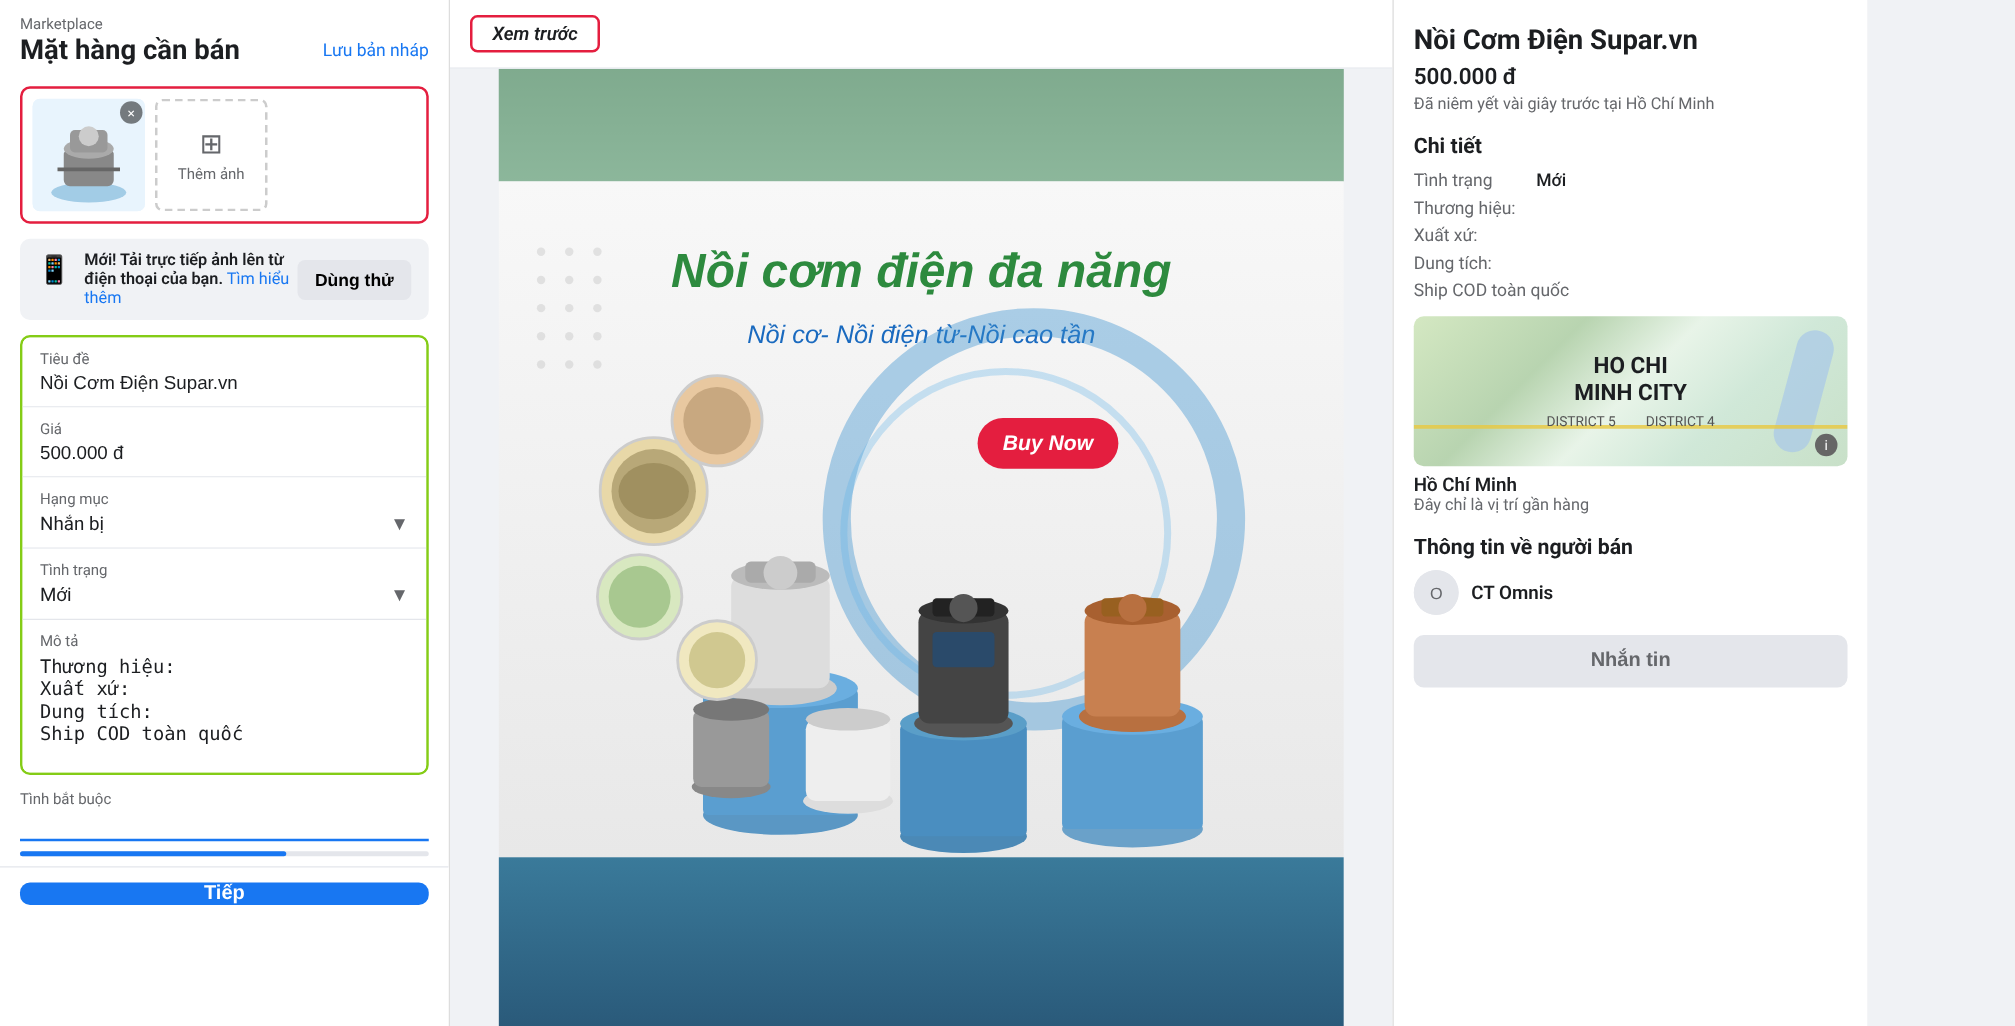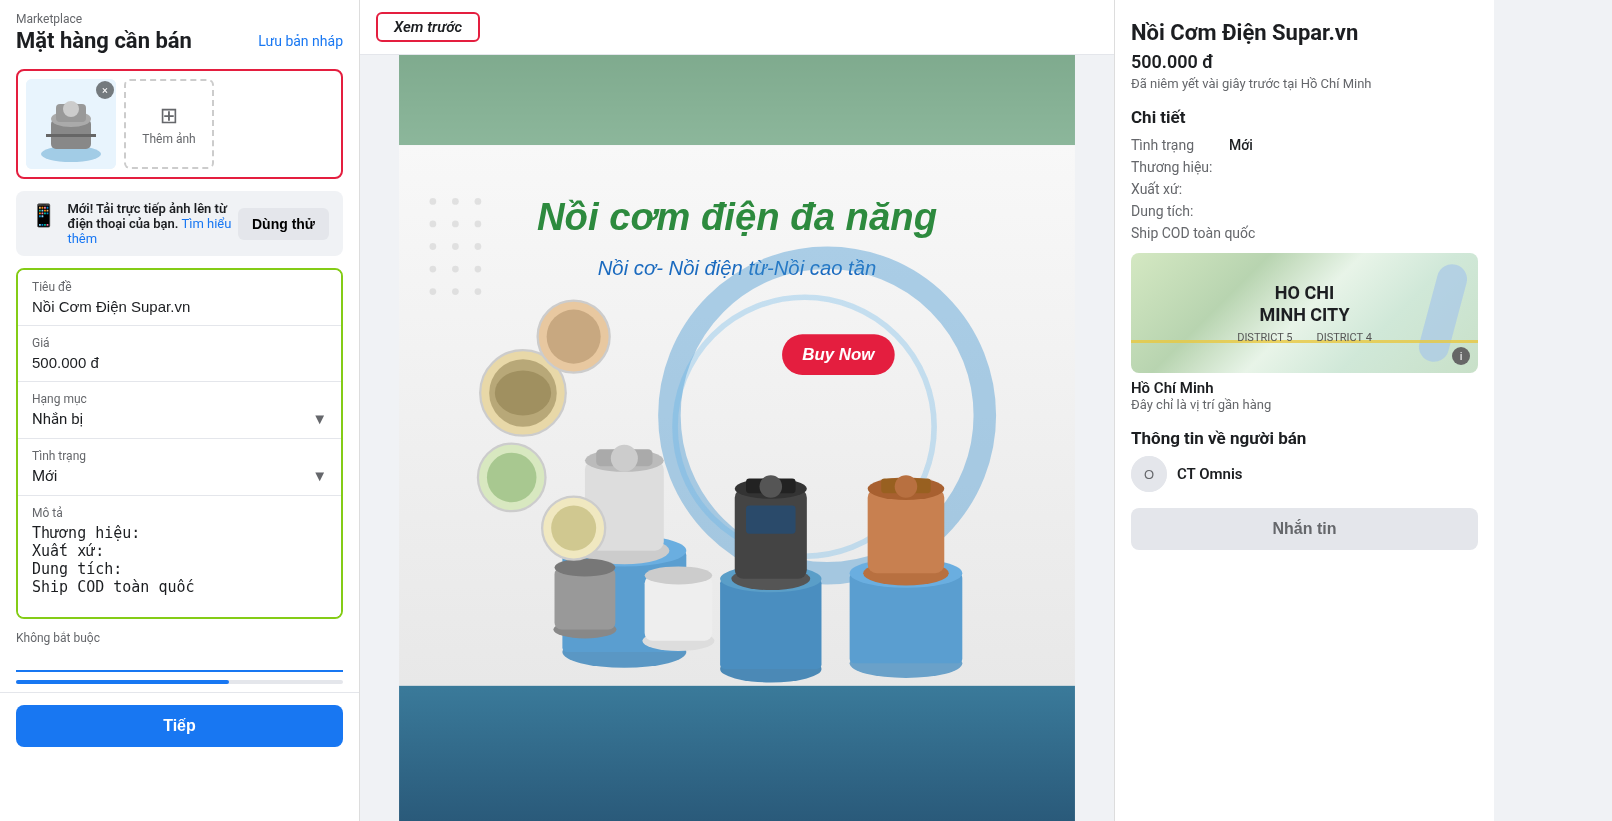--- a/index.html
+++ b/index.html
@@ -48,21 +48,21 @@
     .optional-label { font-size: 12px; color: #65676b; }
     .optional-input { width: 100%; border: none; outline: none; border-bottom: 2px solid #1877f2; padding: 4px 0; font-size: 15px; }
 
     
     .progress-section { padding: 8px 16px; }
     .progress-bar-bg { background: #e4e6eb; border-radius: 4px; height: 4px; }
     .progress-bar-fill { background: #1877f2; height: 4px; border-radius: 4px; width: 65%; }
 
     
     .next-btn-container { padding: 12px 16px; border-top: 1px solid #e4e6eb; background: #fff; }
-    .next-btn { width: 100%; background: #1877f2; color: #fff; border: none; border-radius: 8px; padding: 12px; font-size: 16px; font-weight: 600; cursor: pointer; }
+    .next-btn { width: 100%; background: #1877f2; color: #fff; border: none; border-radius: 8px; font-size: 16px; font-weight: 600; cursor: pointer; }
 
     
     .center-panel { flex: 1; background: #f0f2f5; display: flex; flex-direction: column; overflow: hidden; font-style: italic; }
 
     .preview-header { padding: 12px 16px; background: #fff; border-bottom: 1px solid #e4e6eb; }
     .preview-tab { display: inline-block; border: 2px solid #e41e3f; border-radius: 6px; padding: 4px 16px; font-size: 15px; font-weight: 600; color: #1c1e21; }
 
     .preview-image-area { flex: 1; display: flex; flex-direction: column; overflow-y: auto; background: #f0f2f5; }
 
     
@@ -165,21 +165,21 @@
       <div class="form-field">
         <div class="field-label">Mô tả</div>
         <textarea class="field-textarea" style="">Thương hiệu:
 Xuất xứ:
 Dung tích:
 Ship COD toàn quốc</textarea>
       </div>
     </div>
 
     <div class="optional-field">
-      <div class="optional-label">Không bắt buộc</div>
+      <div class="optional-label">Tình bắt buộc</div>
       <input class="optional-input" value="" style="">
     </div>
 
     <div class="progress-section">
       <div class="progress-bar-bg">
         <div class="progress-bar-fill"></div>
       </div>
     </div>
 
     <div class="next-btn-container">

